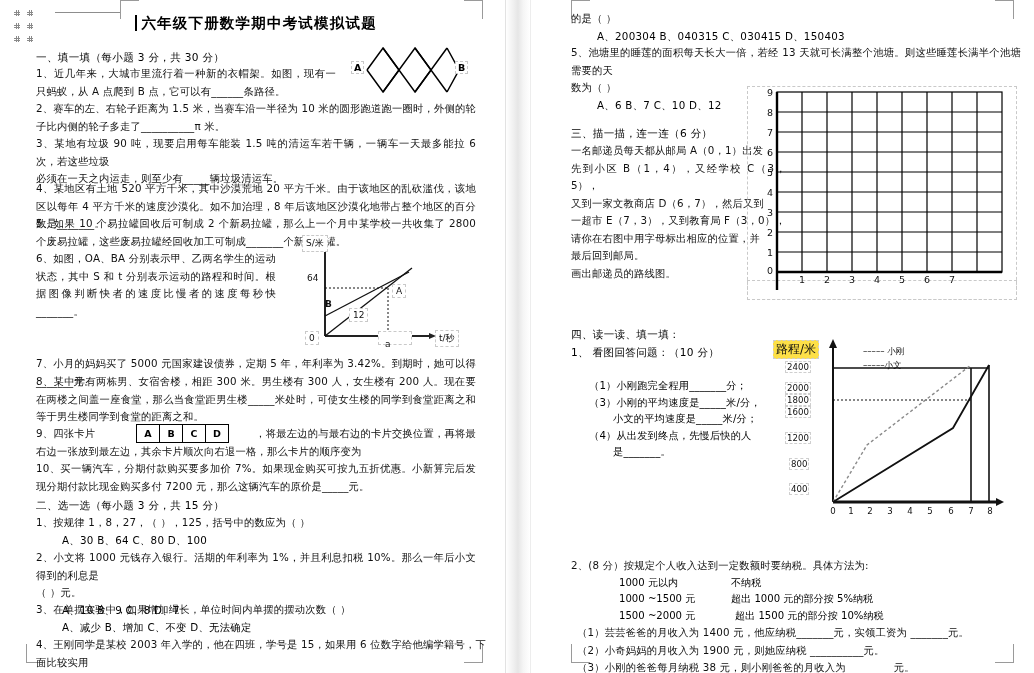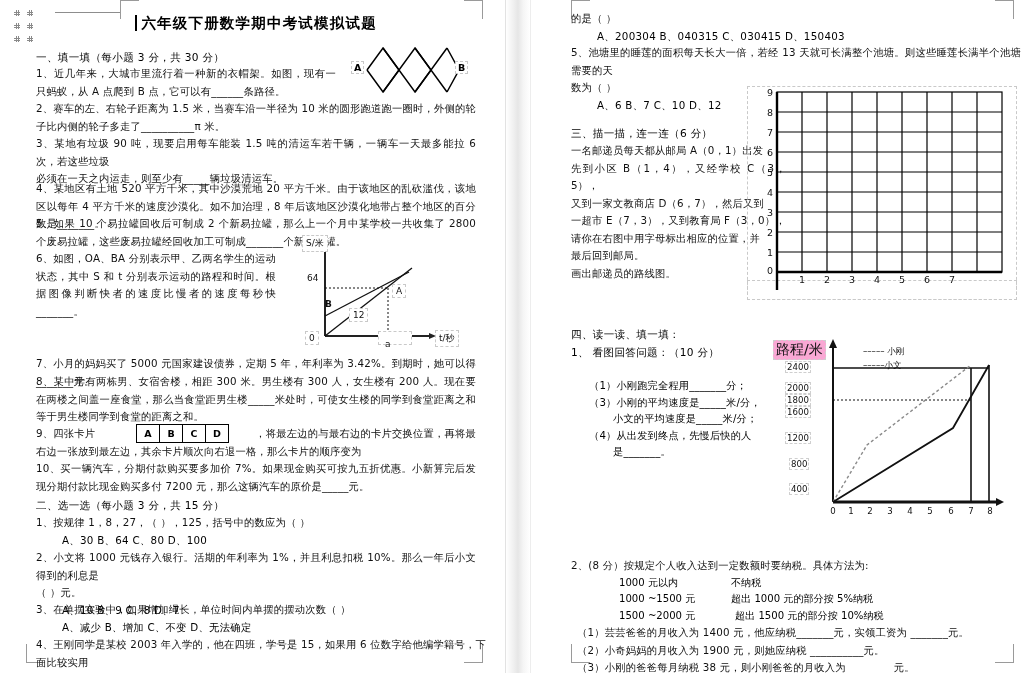--- a/index.html
+++ b/index.html
@@ -71,22 +71,22 @@
   .axisnum{position:absolute;font-size:9.5px;color:#111;text-align:right;}
   .axisnum.cx{text-align:center;}
   .dashframe{position:absolute;border:1px dashed #c9c9c9;}
 
   
   .chart{position:absolute;}
   .chart .ylab{position:absolute;font-size:8.6px;color:#111;text-align:left;
     border:1px dashed #cfcfcf;padding:0 1px;background:#fff;white-space:nowrap;}
   .chart .xlab{position:absolute;font-size:8.6px;color:#111;text-align:center;}
   .chart .legtext{position:absolute;font-size:8.6px;color:#111;white-space:nowrap;}
-  .chart .axisname{position:absolute;font-size:14px;color:#111;
-    border:1px dashed #cfcfcf;padding:0 2px;background:#f9a8d4;white-space:nowrap;}
+  .chart .axisname{position:absolute;font-size:12px;color:#111;
+    border:1px dashed #cfcfcf;padding:0 2px;background:#fde047;white-space:nowrap;}
   .chart .xaxisname{position:absolute;font-size:8.3px;color:#111;white-space:nowrap;padding-left:48px;}
 
   .tbl{font-size:10.1px;line-height:16.5px;}
   .tbl td{padding:0 0 0 0;vertical-align:top;white-space:nowrap;}
 </style>
 </head>
 <body>
 
 <div class="spread">
 

